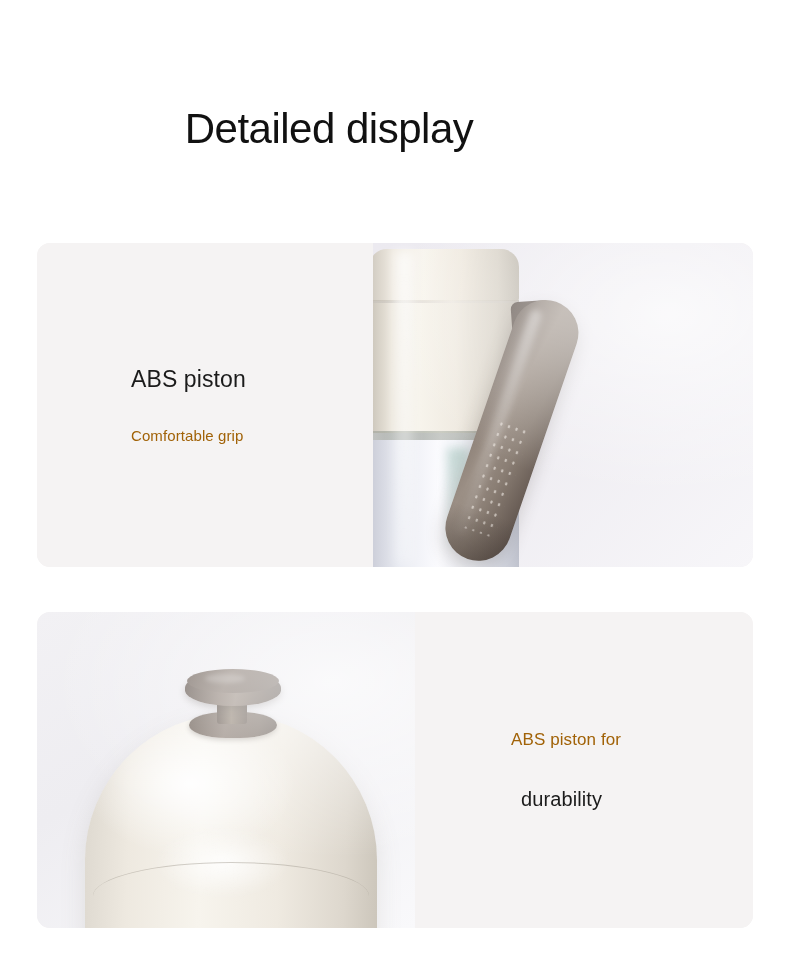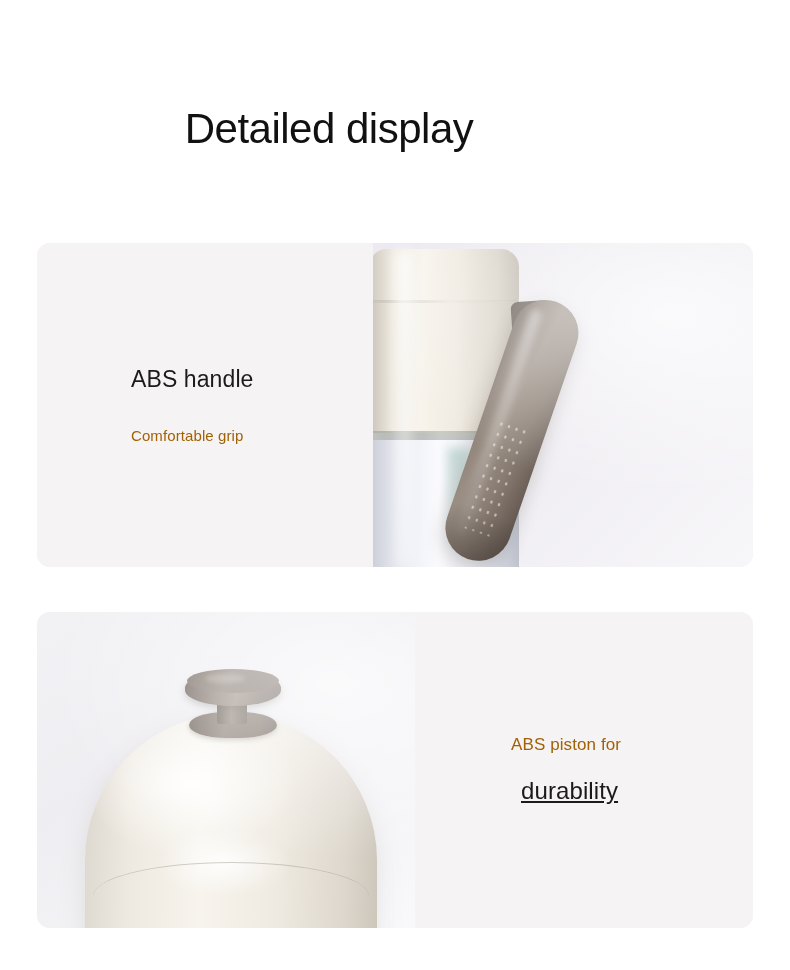--- a/index.html
+++ b/index.html
@@ -29,28 +29,28 @@
   }
   #card-1 { left:37px; top:243px; width:716px; height:324px; }
   #card-2 { left:37px; top:612px; width:716px; height:316px; }
 
   .text-panel {
     background:#f5f3f3;
     display:flex; flex-direction:column; justify-content:center;
     flex:0 0 auto;
   }
   #card-1 .text-panel { width:336px; padding-left:94px; }
-  #card-2 .text-panel { width:338px; padding-left:96px; }
+  #card-2 .text-panel { width:338px; padding-left:96px;gap:8px; }
 
   .headline-lg { font-size:23px; font-weight:400; color:#1b1b1b; letter-spacing:.1px; }
   .headline-sm { font-size:15px; font-weight:400; color:#a16207; letter-spacing:.1px; }
   .t-gap-1 { height:34px; }
   .t-gap-2 { height:22px; }
   #card-2 .headline-sm { font-size:17px; }
-  #card-2 .headline-lg { font-size:24px; padding-left:10px;text-decoration:underline; }
+  #card-2 .headline-lg { font-size:20px; padding-left:10px; }
 
   
   .photo {
     position:relative; flex:1 1 auto; overflow:hidden;
     background:linear-gradient(135deg,#eceaf0 0%,#eeecf1 45%,#f7f6f9 100%);
   }
   .photo::after{
     content:""; position:absolute; inset:0;
     background:radial-gradient(120% 90% at 78% 22%, rgba(255,255,255,.70) 0%, rgba(255,255,255,0) 62%);
     pointer-events:none;
@@ -191,21 +191,21 @@
 </head>
 <body>
 
 <div class="page">
 
   <div class="page-title">Detailed display</div>
 
   <div class="card" id="card-1">
 
     <div class="text-panel">
-      <div class="headline-lg">ABS handle</div>
+      <div class="headline-lg">ABS piston</div>
       <div class="t-gap-1"></div>
       <div class="headline-sm">Comfortable grip</div>
     </div>
 
     <div class="photo">
       <div class="bottle-wrap">
         <div class="cap-top"></div>
         <div class="cap-seam"></div>
         <div class="cap-body"></div>
         <div class="glass-ring"></div>

